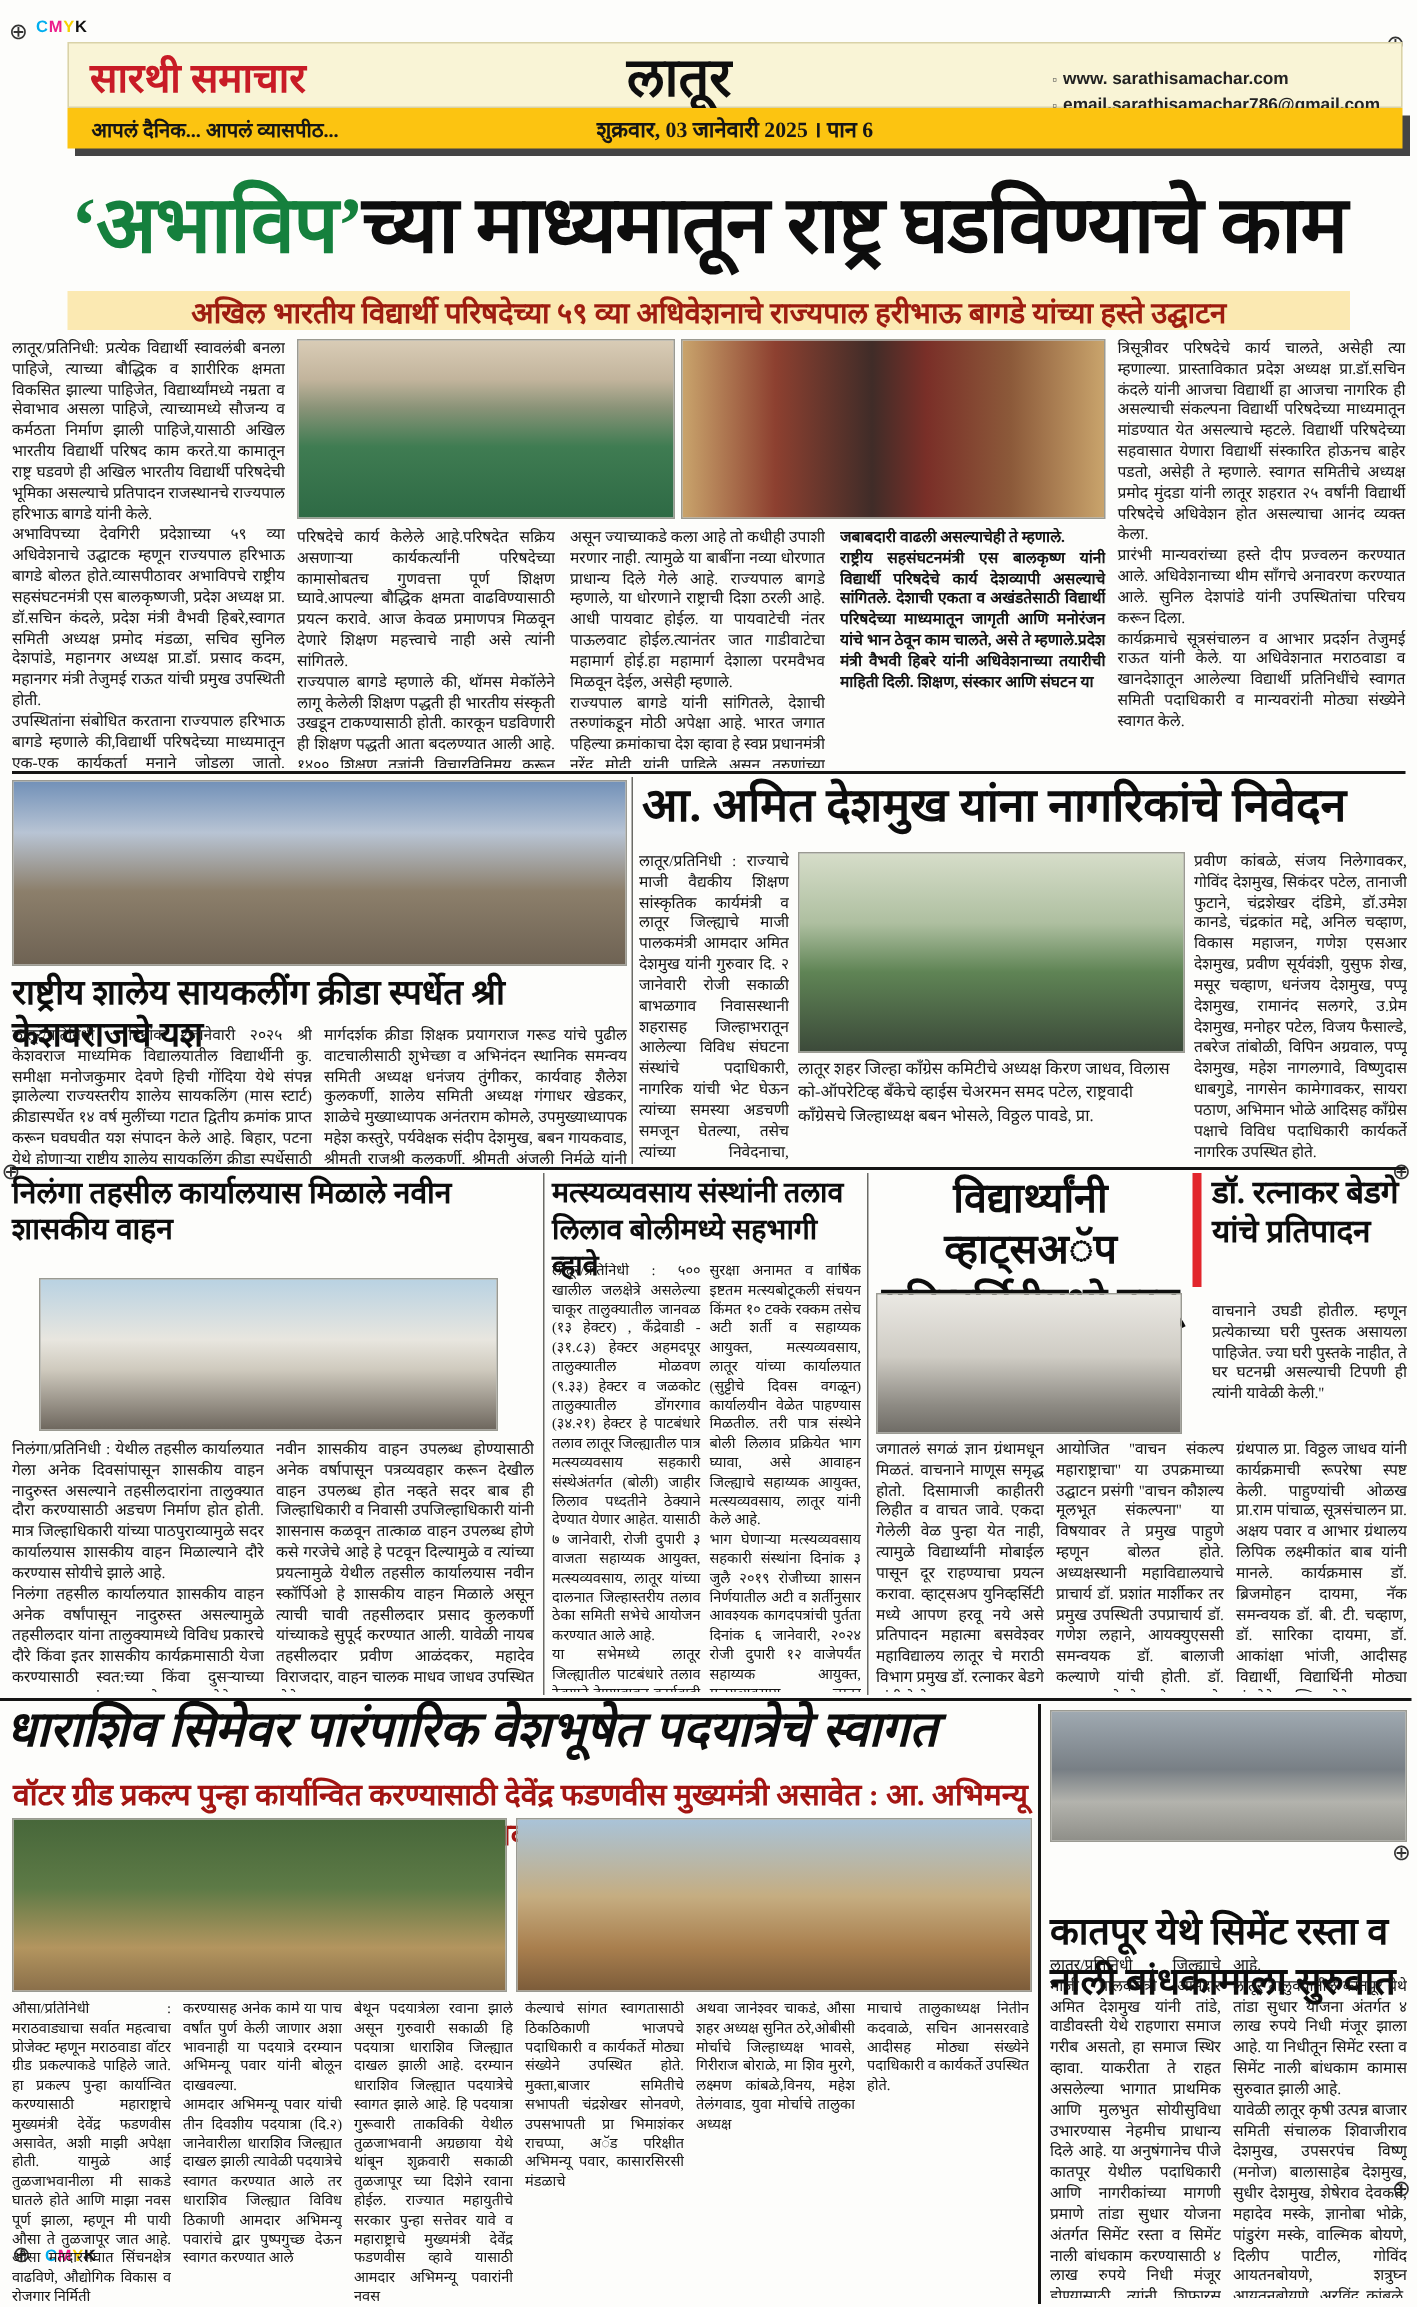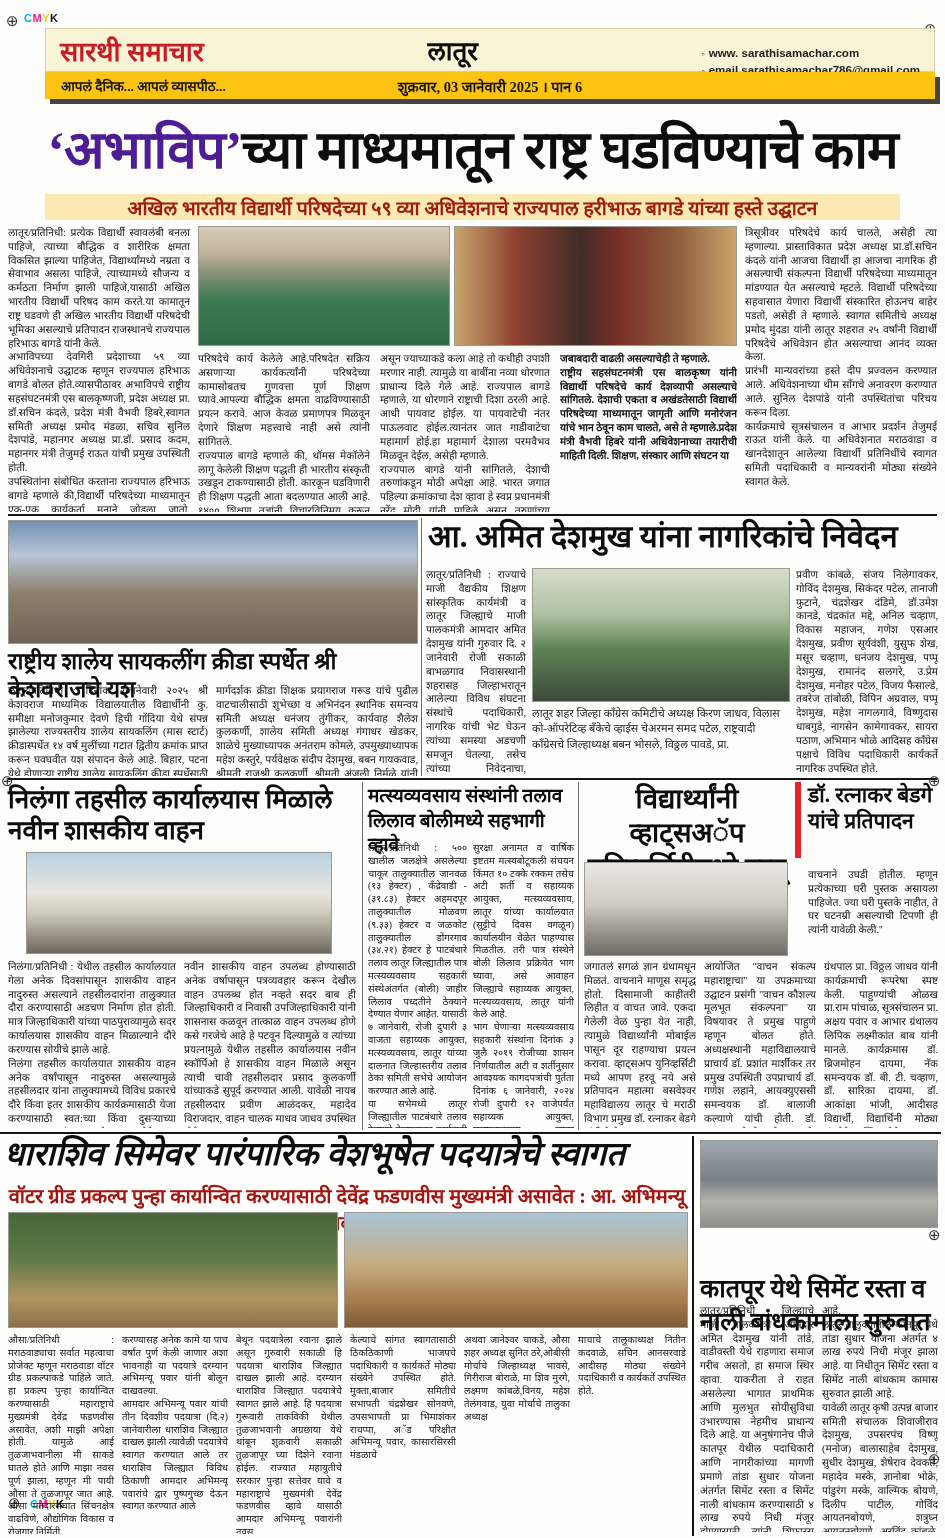--- a/index.html
+++ b/index.html
@@ -7,35 +7,35 @@
         font-family:"Liberation Serif","DejaVu Serif",serif;color:#111;}
   .abs{position:absolute;}
   .col{font-size:10.4px;line-height:1.33;text-align:justify;overflow:hidden;white-space:pre-line;color:#151515;}
   .col-sm{font-size:9.7px;line-height:1.32;}
   .photo{border:1px solid #9a9a92;box-sizing:border-box;}
   .regmark{color:#333;font-size:15px;font-family:"DejaVu Sans",sans-serif;}
   .cmyk{font-family:"Liberation Sans","DejaVu Sans",sans-serif;font-size:11px;font-weight:bold;letter-spacing:.5px;}
   .cmyk .c{color:#00aeef}.cmyk .m{color:#ec1e8c}.cmyk .y{color:#f5d000}.cmyk .k{color:#111}
   .masthead{background:#f9f4d6;border:1px solid #d9d2a8;display:flex;align-items:center;justify-content:space-between;padding:0 14px;box-sizing:border-box;}
   .paper-name{font-size:27px;font-weight:800;color:#c81b26;}
-  .edition{font-size:26px;font-weight:800;color:#0e0e0e;}
+  .edition{font-size:36px;font-weight:800;color:#0e0e0e;}
   .contacts{font-family:"Liberation Sans","DejaVu Sans",sans-serif;font-size:11.5px;font-weight:bold;color:#222;line-height:1.45;text-align:left;margin-top:24px;}
   .contact-line::before{content:"▫";margin-right:4px;font-size:9px;color:#444;}
   .goldband{background:#fcc411;box-shadow:5px 5px 0 rgba(35,35,35,.85);display:flex;align-items:center;justify-content:space-between;padding:0 16px;box-sizing:border-box;}
   .tagline{font-size:13.5px;font-weight:bold;color:#161616;}
   .dateline{font-size:14.5px;font-weight:bold;color:#161616;position:absolute;left:0;right:0;text-align:center;pointer-events:none;}
   .lead-headline{display:flex;align-items:center;justify-content:center;font-weight:800;font-size:53px;letter-spacing:-1px;white-space:nowrap;}
-  .lead-headline .accent{color:#4c1d95;}
+  .lead-headline .accent{color:#15803d;}
   .lead-headline .rest{color:#0d0d0d;}
   .subhead-band{background:#fbe9b2;display:flex;align-items:center;justify-content:center;
                 font-size:19.5px;font-weight:bold;color:#9e1c10;}
   .hl{font-weight:800;color:#0d0d0d;text-align:left;}
   .hl-24{font-size:23px;line-height:1.2;}
   .hl-32{font-size:31px;line-height:1.25;}
-  .hl-27{font-size:26px;line-height:1.2;}
+  .hl-27{font-size:20px;line-height:1.2;}
   .hl-19{font-size:19px;line-height:1.3;}
   .hl-28{font-size:27.5px;line-height:1.25;text-align:center;}
   .hl-21{font-size:21px;line-height:1.25;text-align:left;}
   .hl-34{font-size:33px;line-height:1.15;font-style:italic;}
   .hl-25{font-size:25px;line-height:1.3;text-align:left;margin-top:41px;}
   .subhead-red{font-size:20px;font-weight:bold;color:#a31512;text-align:center;}
   .rule{background:#151515;}
   .vrule{background:#6b6b66;}
   .redbar{background:#e2262c;}
   .caption{font-size:11px;line-height:1.4;text-align:left;color:#191919;overflow:hidden;white-space:pre-line;}

